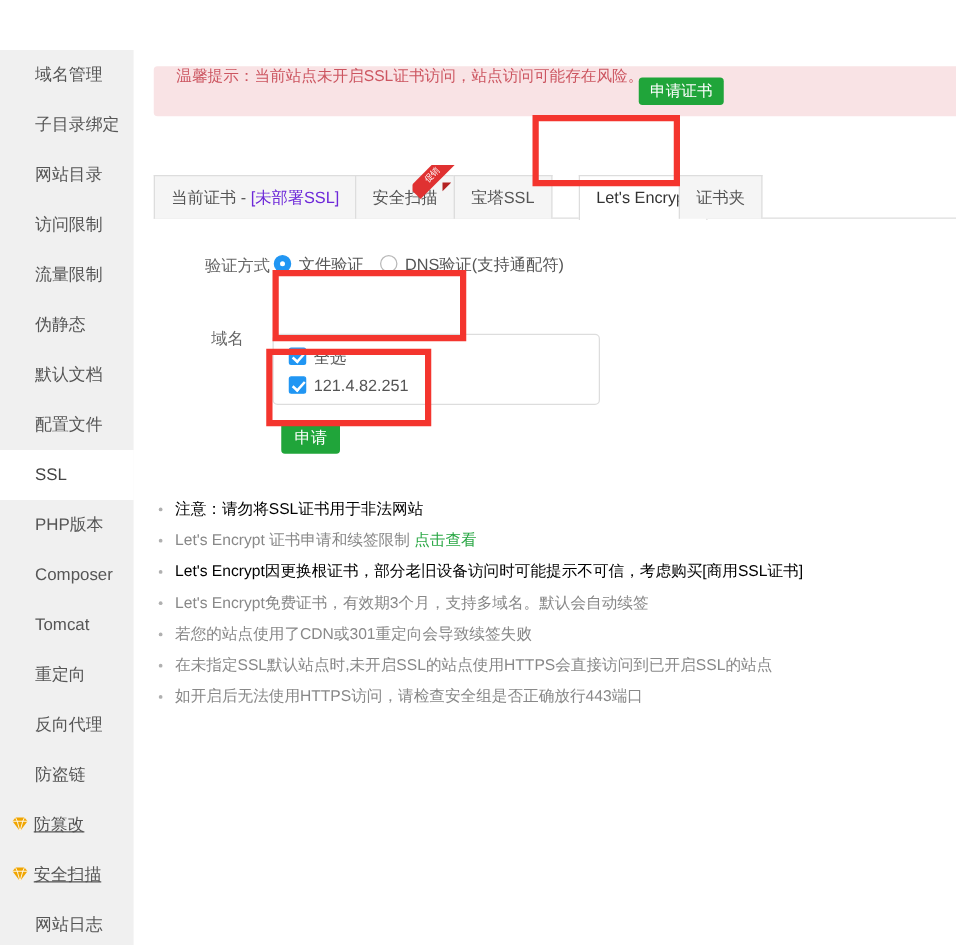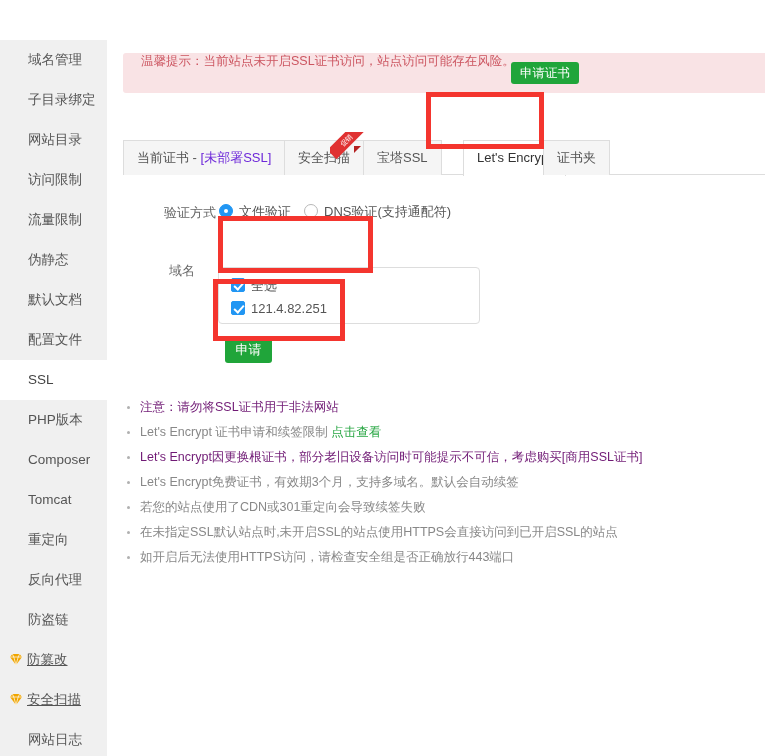--- a/index.html
+++ b/index.html
@@ -306,21 +306,21 @@
   .note::before {
     content: "";
     position: absolute;
     left: 4px;
     top: 11px;
     width: 3px;
     height: 3px;
     border-radius: 50%;
     background: #b0b0b0;
   }
-  .note.red { color: #701a75; }
+  .note.red { color: #000000; }
   .note .lnk { color: #2aa745; cursor: pointer; }
 
   
   .anno {
     position: absolute;
     border: 5px solid #f4352e;
     box-sizing: border-box;
     pointer-events: none;
   }
   #anno-tab    { left: 426px; top: 92px;  width: 118px; height: 57px; }

